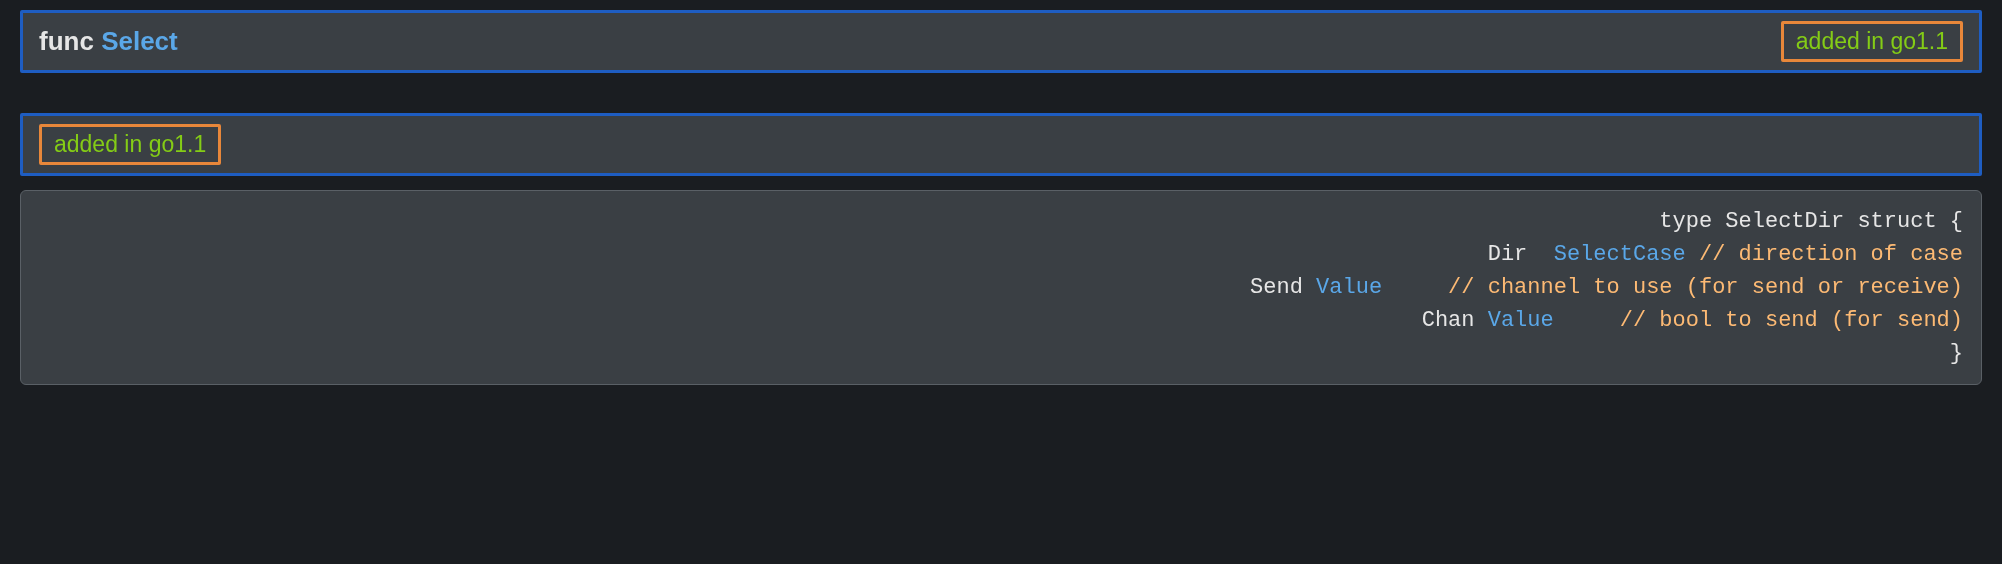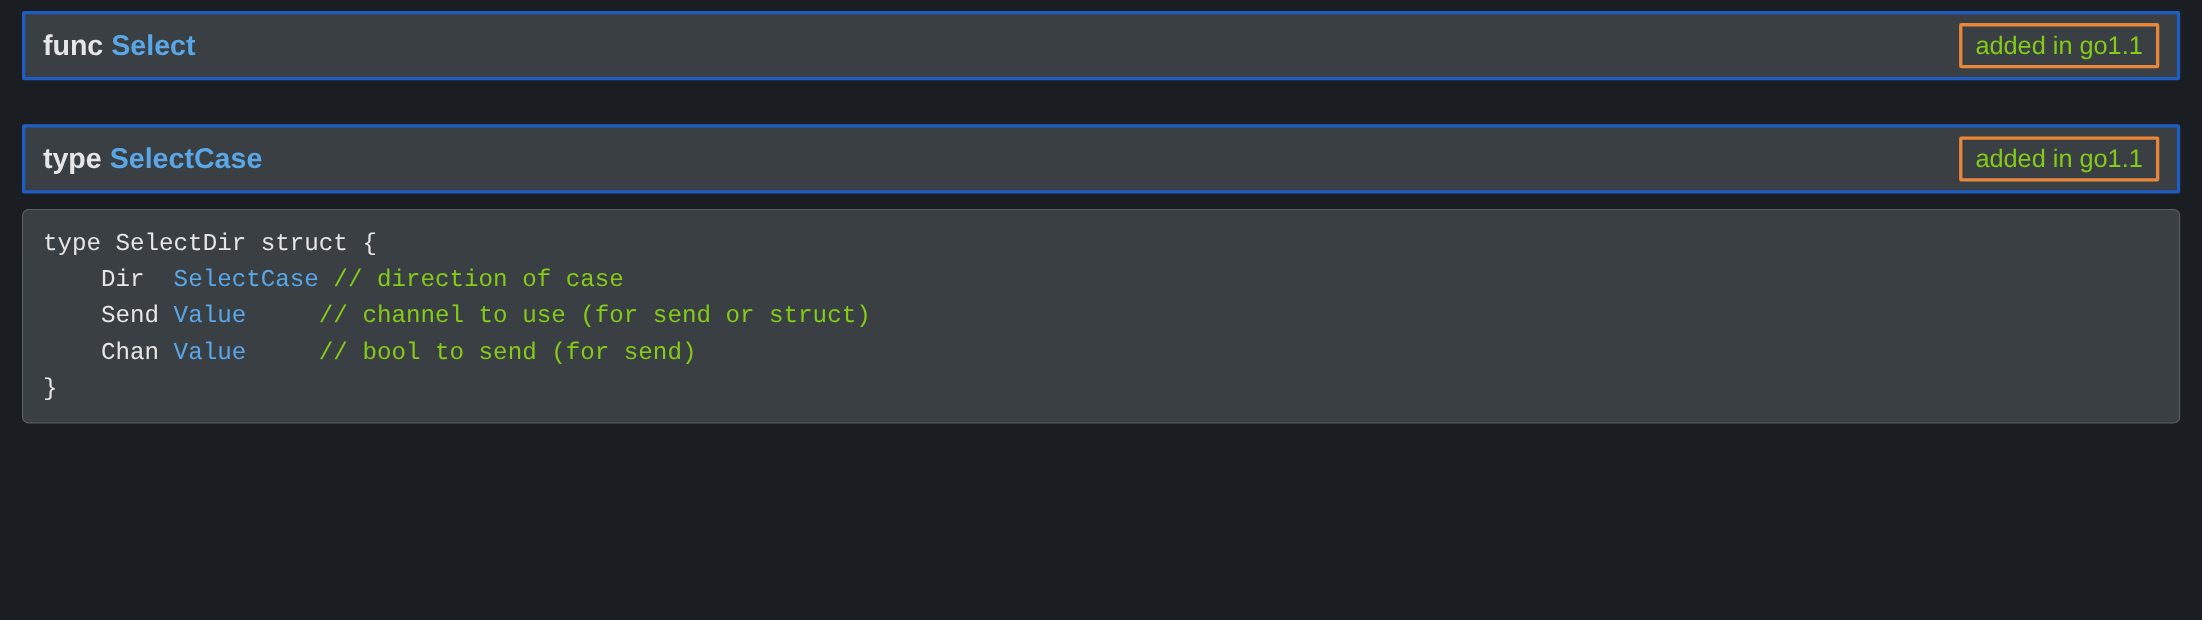--- a/index.html
+++ b/index.html
@@ -8,20 +8,21 @@
       box-sizing: border-box;
     }
     body {
       background: #1a1d21;
       padding: 10px 20px;
       font-family: -apple-system, BlinkMacSystemFont, "Segoe UI", Helvetica, Arial, sans-serif;
       color: #e6e6e6;
     }
     .section {
       margin-bottom: 40px;
+      text-align: right;
     }
     .header {
       background: #3a3f44;
       border: 3px solid #1e5dc2;
       border-radius: 2px;
       padding: 8px 16px;
       display: flex;
       align-items: center;
       justify-content: space-between;
       margin-bottom: 14px;
@@ -51,41 +52,37 @@
       border-radius: 6px;
       padding: 14px 18px;
       font-family: "SFMono-Regular", Menlo, Consolas, "Liberation Mono", monospace;
       font-size: 22px;
       line-height: 1.5;
       color: #e6e6e6;
       white-space: pre;
       overflow-x: auto;
     }
     .tok-link { color: #5aa7e8; }
-    .tok-comment { color: #84cc16; }
+    .tok-comment { color: #fdba74; }
   </style>
 </head>
 <body>
 
 <div class="section">
   <div class="header">
     <div class="header-title">
       <span>func</span>
       <a class="link">Select</a>
     </div>
     <div class="badge">added in go1.1</div>
   </div>
 </div>
 
 <div class="section">
   <div class="header">
-    <div class="header-title">
-      <span>type</span>
-      <a class="link">SelectCase</a>
-    </div>
     <div class="badge">added in go1.1</div>
   </div>
   <div class="codebox"><span>type SelectDir struct {</span>
 <span>    Dir  </span><a class="tok-link">SelectCase</a><span> </span><span class="tok-comment">// direction of case</span>
-<span>    Send </span><a class="tok-link">Value</a><span>     </span><span class="tok-comment">// channel to use (for send or struct)</span>
+<span>    Send </span><a class="tok-link">Value</a><span>     </span><span class="tok-comment">// channel to use (for send or receive)</span>
 <span>    Chan </span><a class="tok-link">Value</a><span>     </span><span class="tok-comment">// bool to send (for send)</span>
 <span>}</span></div>
 </div>
 
 </body></html>

